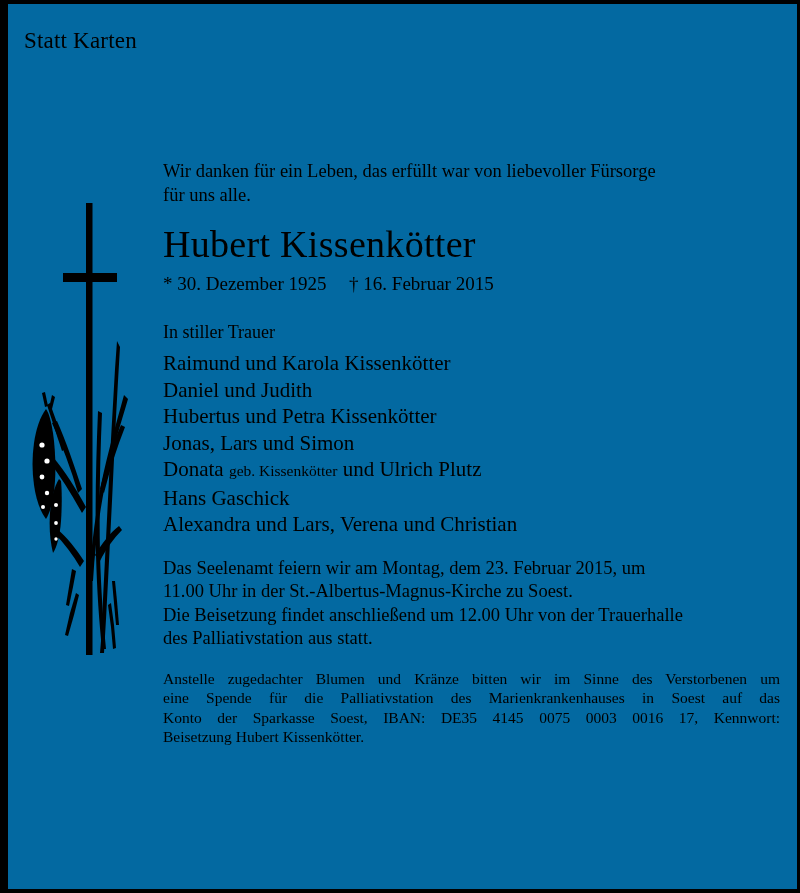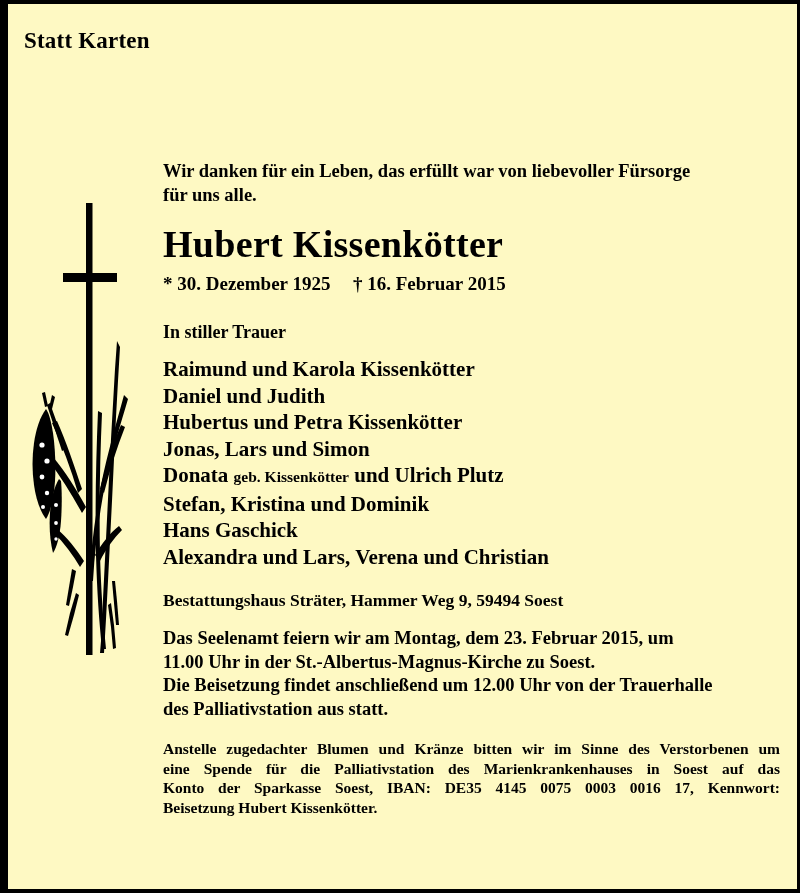--- a/index.html
+++ b/index.html
@@ -24,22 +24,21 @@
     background: #ffffff;
     border-left: 8px solid #000000;
     border-top: 4px solid #000000;
     border-right: 3px solid #000000;
     border-bottom: 4px solid #000000;
   }
 
   .page {
     position: absolute;
     inset: 0;
-    background: #fef9c3;
-    font-weight: bold;
+    background: #0369a1;
   }
 
   
   #header {
     position: absolute;
     left: 0; right: 0; top: 0;
     height: 120px;
   }
 
   #statt-karten {
@@ -115,21 +114,21 @@
   }
   #life-dates .sym { font-size: 19px; }
   #life-dates .gap { display: inline-block; width: 13px; }
 
   #mourners-heading {
     font-size: 18px;
     margin-top: 27px;
   }
 
   #mourners-list {
-    margin-top: 13px;
+    margin-top: 7px;
     list-style: none;
   }
   #mourners-list li {
     font-size: 21px;
     line-height: 26.5px;
     white-space: nowrap;
   }
   .nee {
     font-size: 15.5px;
   }
@@ -264,27 +263,25 @@
       </div>
 
       <div id="mourners-heading">In stiller Trauer</div>
 
       <ul id="mourners-list">
         <li>Raimund und Karola Kissenkötter</li>
         <li>Daniel und Judith</li>
         <li>Hubertus und Petra Kissenkötter</li>
         <li>Jonas, Lars und Simon</li>
         <li><span>Donata </span><span class="nee">geb. Kissenkötter</span><span> und Ulrich Plutz</span></li>
-        <li>Stefan, Kristina und Dominik</li>
         <li>Hans Gaschick</li>
         <li>Alexandra und Lars, Verena und Christian</li>
       </ul>
 
       <div id="address-block">
-        <div class="aline">Bestattungshaus Sträter, Hammer Weg 9, 59494 Soest</div>
       </div>
 
       <div id="service-block">
         <div class="sline">Das Seelenamt feiern wir am Montag, dem 23. Februar 2015, um</div>
         <div class="sline">11.00 Uhr in der St.-Albertus-Magnus-Kirche zu Soest.</div>
         <div class="sline">Die Beisetzung findet anschließend um 12.00 Uhr von der Trauerhalle</div>
         <div class="sline">des Palliativstation aus statt.</div>
       </div>
 
       <div id="donation-block">

